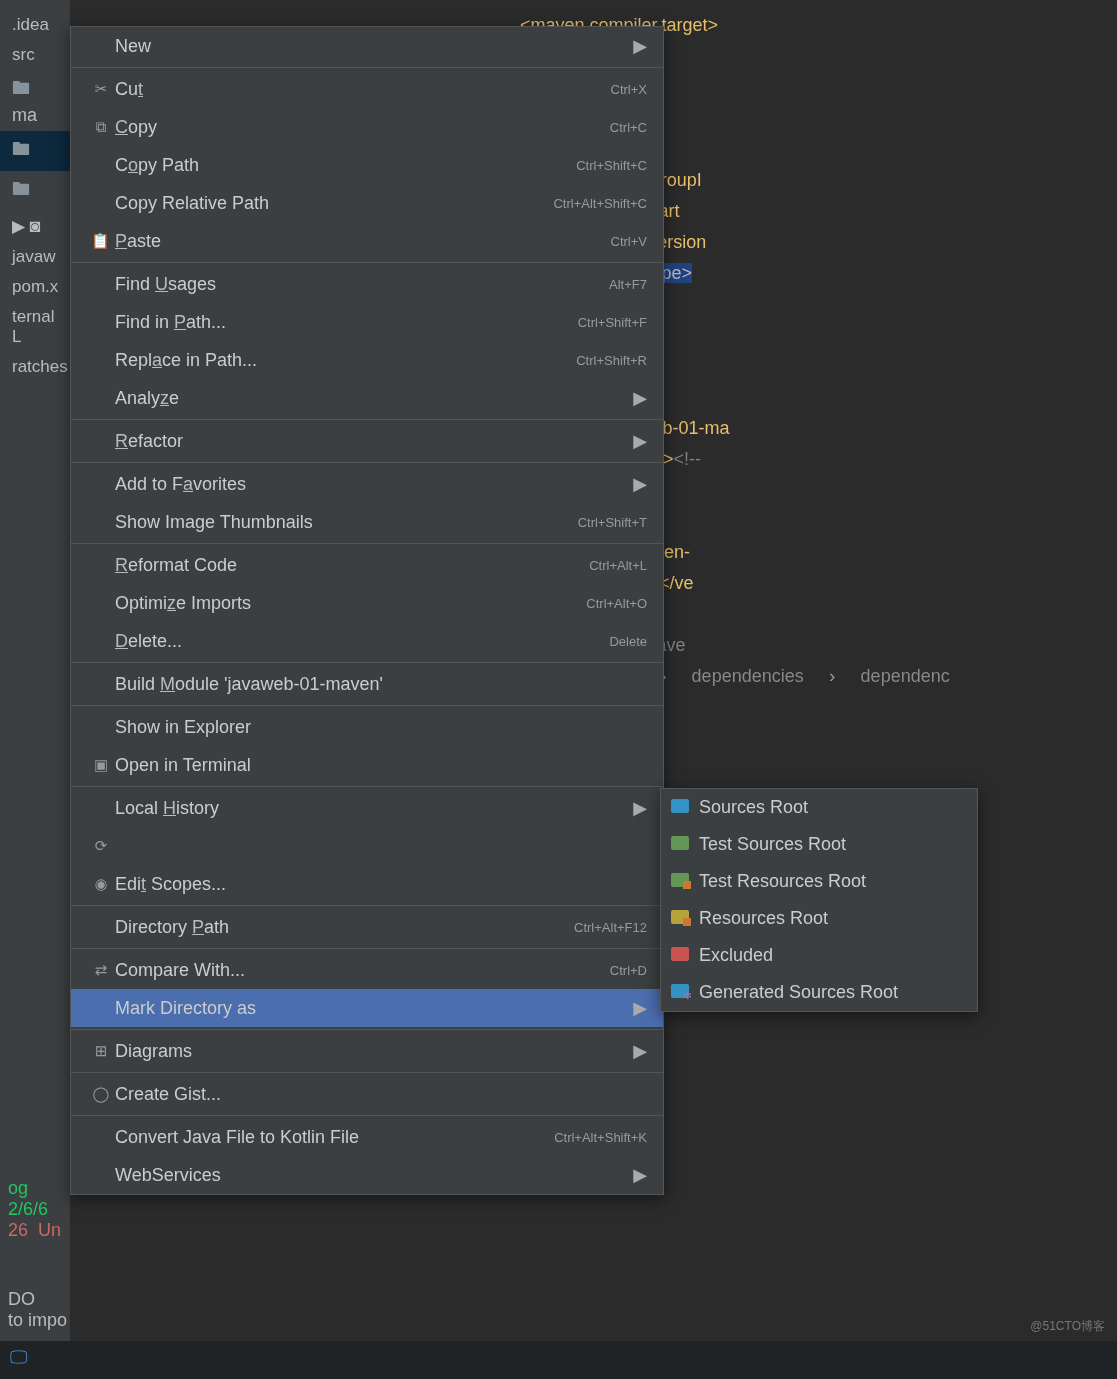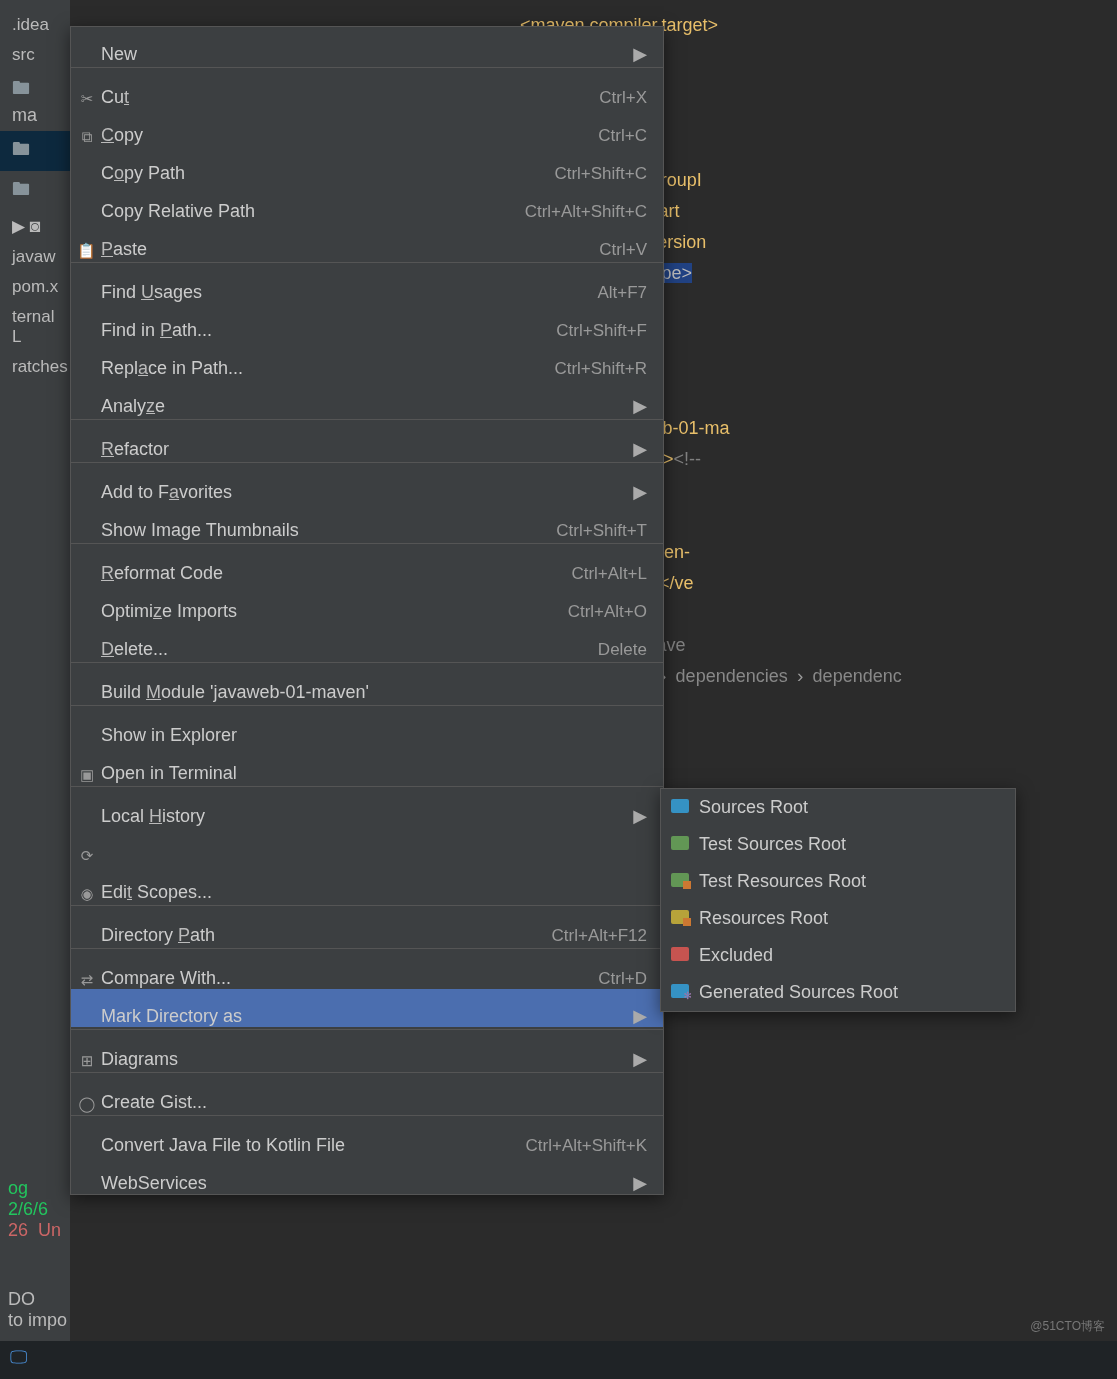--- a/index.html
+++ b/index.html
@@ -7,40 +7,40 @@
 .sidebar{position:absolute;left:0;top:0;width:70px;height:100%;background:#3c3f41;padding-top:10px}
 .sidebar div{padding:5px 12px;font-size:17px;color:#bbb}
 .sidebar .folder-icon{color:#87939a}
 .sidebar .sel{background:#0d293e}
 .editor{position:absolute;left:490px;top:0;right:0;padding:10px 0 0 30px;font-family:'Consolas',monospace;font-size:20px;line-height:31px;color:#a9b7c6}
 .editor .tag{color:#e8bf6a}
 .editor .red{color:#cc7832}
 .editor .comment{color:#808080}
 .editor .hili{background:#214283}
 .breadcrumb{position:absolute;left:660px;top:665px;color:#999;font-size:19px}
-.breadcrumb span{margin:0 4px;color:#888}
+.breadcrumb span{margin:0 20px;color:#888}
 .bottom{position:absolute;left:0;bottom:130px;padding:8px;color:#999}
 .bottom .d{color:#22c55e}
 .bottom .r{color:#cc6666}
 .todo{position:absolute;left:0;bottom:40px;padding:8px;color:#bbb}
 .taskbar{position:absolute;left:0;bottom:0;width:100%;height:38px;background:#1f2326;padding:6px 10px}
 .watermark{position:absolute;right:12px;bottom:44px;color:#777;font-size:12px}
 
 .menu{position:absolute;left:70px;top:26px;width:594px;background:#3c3f41;border:1px solid #555;box-shadow:0 4px 16px rgba(0,0,0,.5)}
-.menu .mi{display:flex;align-items:flex-end;height:38px;padding:0 16px 0 2px;cursor:pointer}
+.menu .mi{display:flex;align-items:center;height:38px;padding:0 16px 0 16px;cursor:pointer}
 .menu .mi.hl{background:#4b6eaf;color:#fff}
 .menu .mi.hl *{color:#fff}
 .menu .mi .ic{width:28px;display:flex;justify-content:center;font-size:15px;color:#999}
 .menu .mi .lbl{flex:1;color:#ccc}
 .menu .mi .lbl u{text-decoration:underline}
-.menu .mi .sc{color:#999;font-size:17px}
+.menu .mi .sc{color:#999;font-size:13px}
 .menu .mi .arrow{margin-left:10px;color:#aaa}
 .menu .sep{height:1px;background:#555;margin:2px 0}
 
-.submenu{position:absolute;left:660px;top:788px;width:356px;background:#3c3f41;border:1px solid #555;box-shadow:0 4px 16px rgba(0,0,0,.5)}
+.submenu{position:absolute;left:660px;top:788px;width:318px;background:#3c3f41;border:1px solid #555;box-shadow:0 4px 16px rgba(0,0,0,.5)}
 .submenu .si{display:flex;align-items:center;height:37px;padding:0 16px 0 10px;cursor:pointer}
 .submenu .si .ic{width:28px;font-size:17px}
 .submenu .si .lbl{color:#ccc}
 .folder{width:18px;height:14px;border-radius:2px;display:inline-block}
 .f-blue{background:#3592c4}
 .f-green{background:#629755}
 .f-yel{background:#b7a33a;position:relative}
 .f-yel::after{content:'';position:absolute;right:-2px;bottom:-2px;width:8px;height:8px;background:#cc7832}
 .f-yg{background:#629755;position:relative}
 .f-yg::after{content:'';position:absolute;right:-2px;bottom:-2px;width:8px;height:8px;background:#cc7832}

